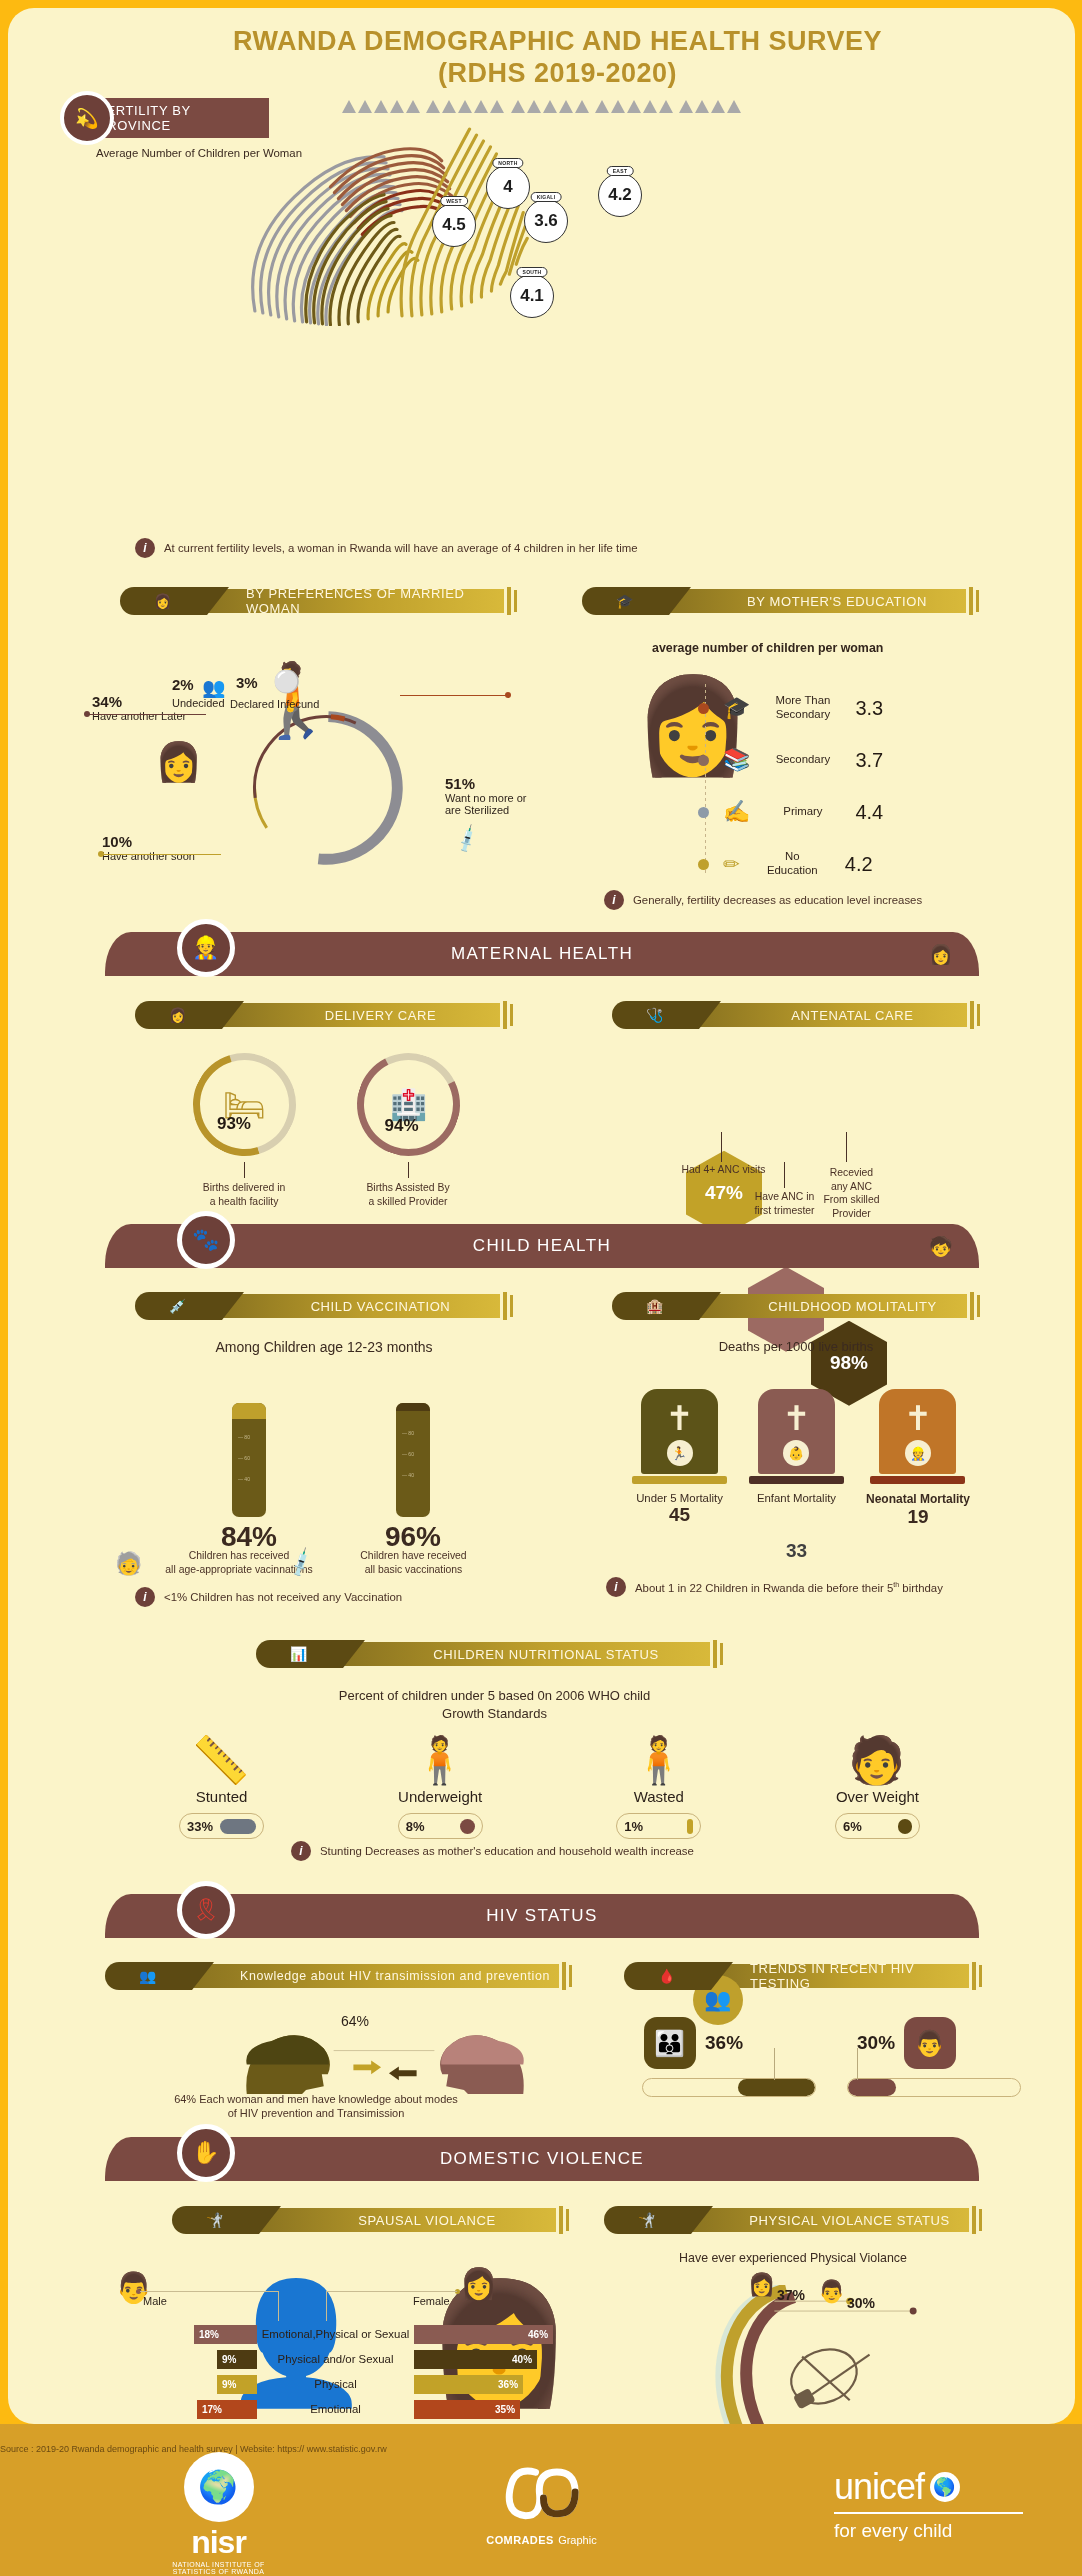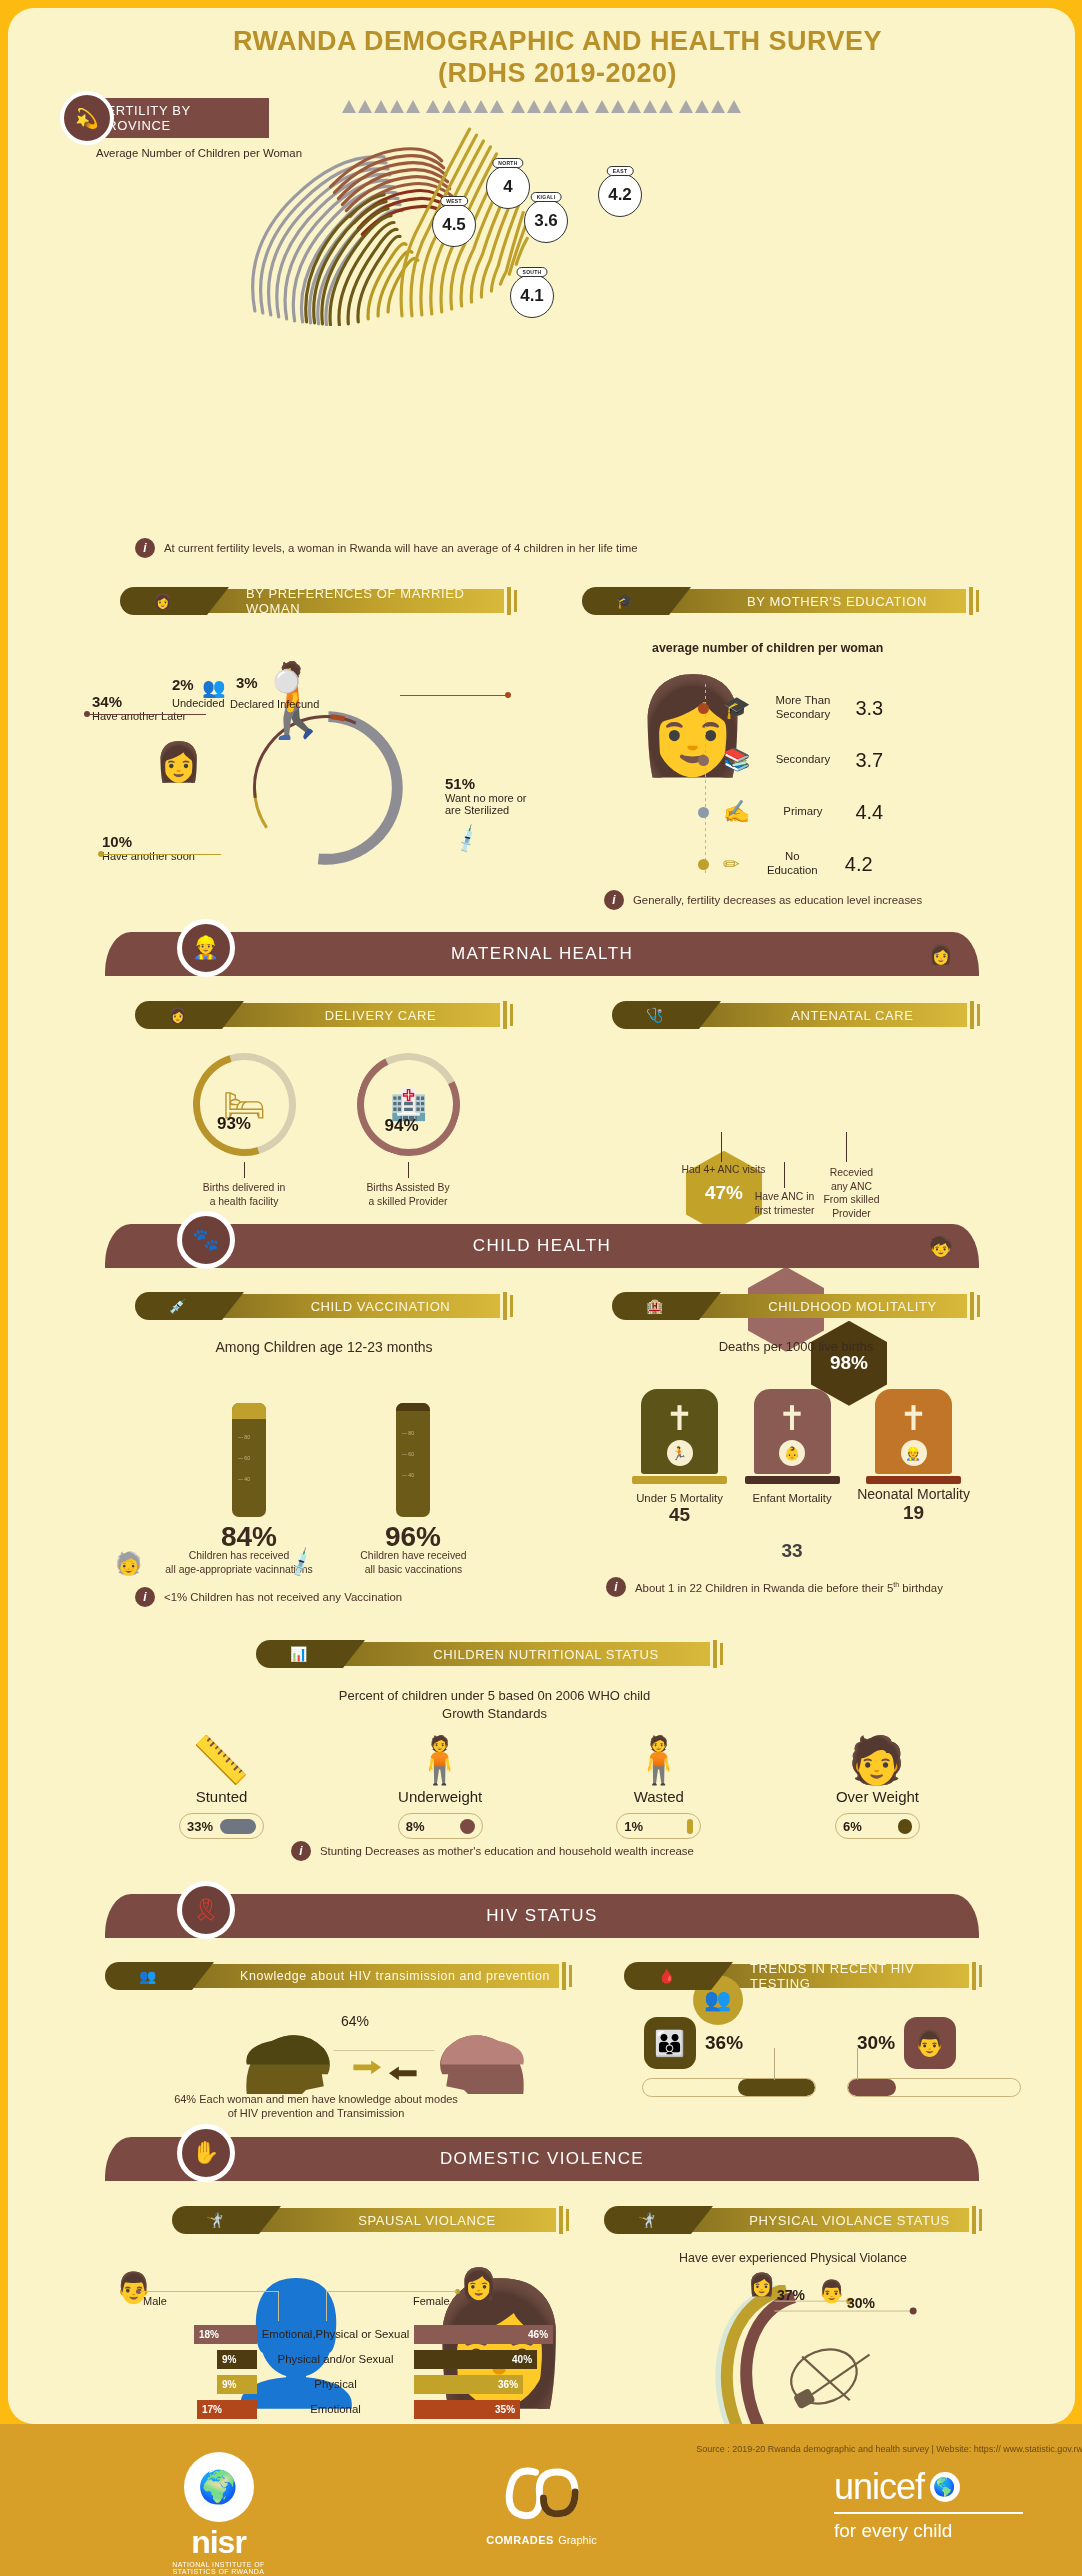--- a/index.html
+++ b/index.html
@@ -120,21 +120,21 @@
   .sv-row{ display:flex;align-items:center;height:22px;margin-bottom:3px;}
   .sv-left{ width:199px;display:flex;justify-content:flex-end;}
   .sv-mid { width:184px;text-align:center;font-size:11.4px;color:#2c2018;}
   .sv-right{width:199px;display:flex;justify-content:flex-start;}
   .sv-bar{ height:19px;display:flex;align-items:center;color:#fff;font-size:10px;font-weight:bold;}
   .sv-bar.l{ justify-content:flex-start;padding-left:5px;}
   .sv-bar.r{ justify-content:flex-end;padding-right:5px;}
   
   .footer{ position:absolute;left:0;bottom:0;width:1083px;height:152px;
            background:#D79F28; }
-  .footer .src{ text-align:right;padding-top:20px;font-size:9px;color:#6B4A12;}
+  .footer .src{ text-align:left;padding-top:20px;font-size:9px;color:#6B4A12;}
 </style>
 </head>
 <body>
 
 <div class="page">
 
   <div class="title">
     <h1>
       <span>RWANDA DEMOGRAPHIC AND HEALTH SURVEY</span><br>
       <span>(RDHS 2019-2020)</span>
@@ -492,21 +492,21 @@
       <div class="tomb-base" style="background:#4E2F26;margin:2px auto 0;"></div>
       <div style="font-size:11.4px;color:#3b2a20;margin-top:8px;">Enfant Mortality</div>
       <div style="font-size:19px;font-weight:bold;color:#404040;margin-top:36px;">33</div>
     </div>
     <div style="text-align:center">
       <div class="tomb" style="background:#C07528;margin:0 auto;">
         <span class="cross">✝</span>
         <span class="circ">👷</span>
       </div>
       <div class="tomb-base" style="background:#8B3418;margin:2px auto 0;"></div>
-      <div style="font-size:14px;color:#3b2a20;margin-top:2px;">Neonatal Mortality</div>
+      <div style="font-size:12px;color:#3b2a20;margin-top:8px;font-weight:bold;">Neonatal Mortality</div>
       <div style="font-size:19px;font-weight:bold;color:#3b2a20;">19</div>
     </div>
   </div>
 
   <div class="note abs" style="left:598px;top:1569px;">
     <span class="i">i</span>
     <span><span>About 1 in 22 Children in Rwanda die before their 5</span><sup style="font-size:7px">th</sup><span> birthday</span></span>
   </div>
 
   <div class="subbar abs" style="left:248px;top:1632px;width:467px;">

